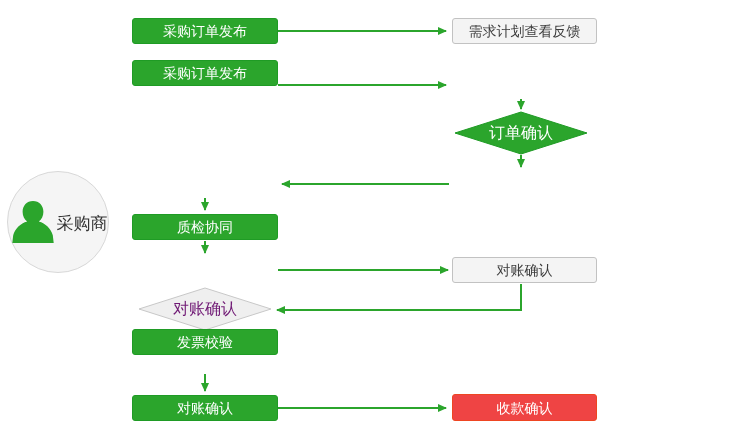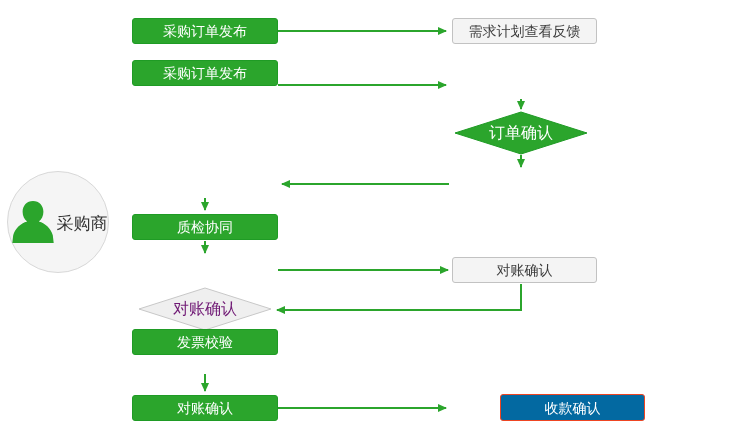--- a/index.html
+++ b/index.html
@@ -13,21 +13,21 @@
   .edge-layer{position:absolute;left:0;top:0;width:731px;height:436px;}
   .node{
     position:absolute;
     display:flex;align-items:center;justify-content:center;
     font-size:14px;line-height:1;
     border-radius:3px;box-sizing:border-box;
     white-space:nowrap;
   }
   .green-box{background:#2BA52C;border:1px solid #1F9B25;color:#ffffff;}
   .plain-box{background:#F4F4F4;border:1px solid #C2C2C2;color:#3C3C3C;}
-  .red-box{background:#0369a1;border:1px solid #EE4522;color:#ffffff;margin-left:48px;}
+  .red-box{background:#ef4444;border:1px solid #EE4522;color:#ffffff;}
   .col-left{left:132px;width:146px;height:26px;}
   .col-right{left:452px;width:145px;height:26px;}
   .diamond-label{
     position:absolute;display:flex;align-items:center;justify-content:center;
     font-size:16px;line-height:1;white-space:nowrap;
   }
   .diamond-label.green-text{color:#ffffff;}
   .diamond-label.gray-text{color:#701a75;}
   .actor{
     position:absolute;width:102px;height:102px;

